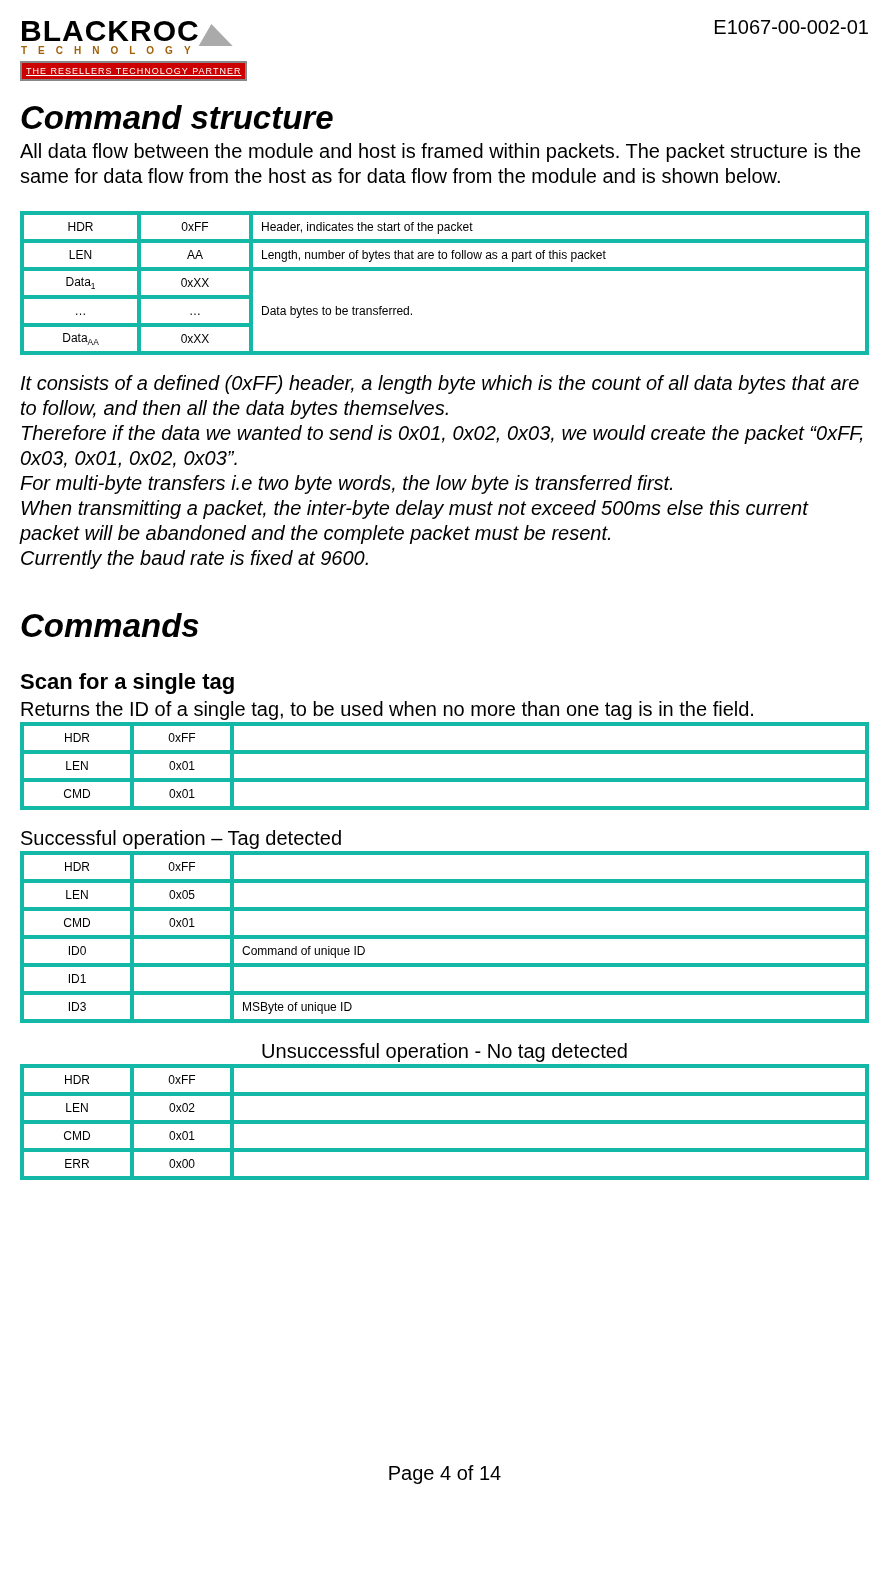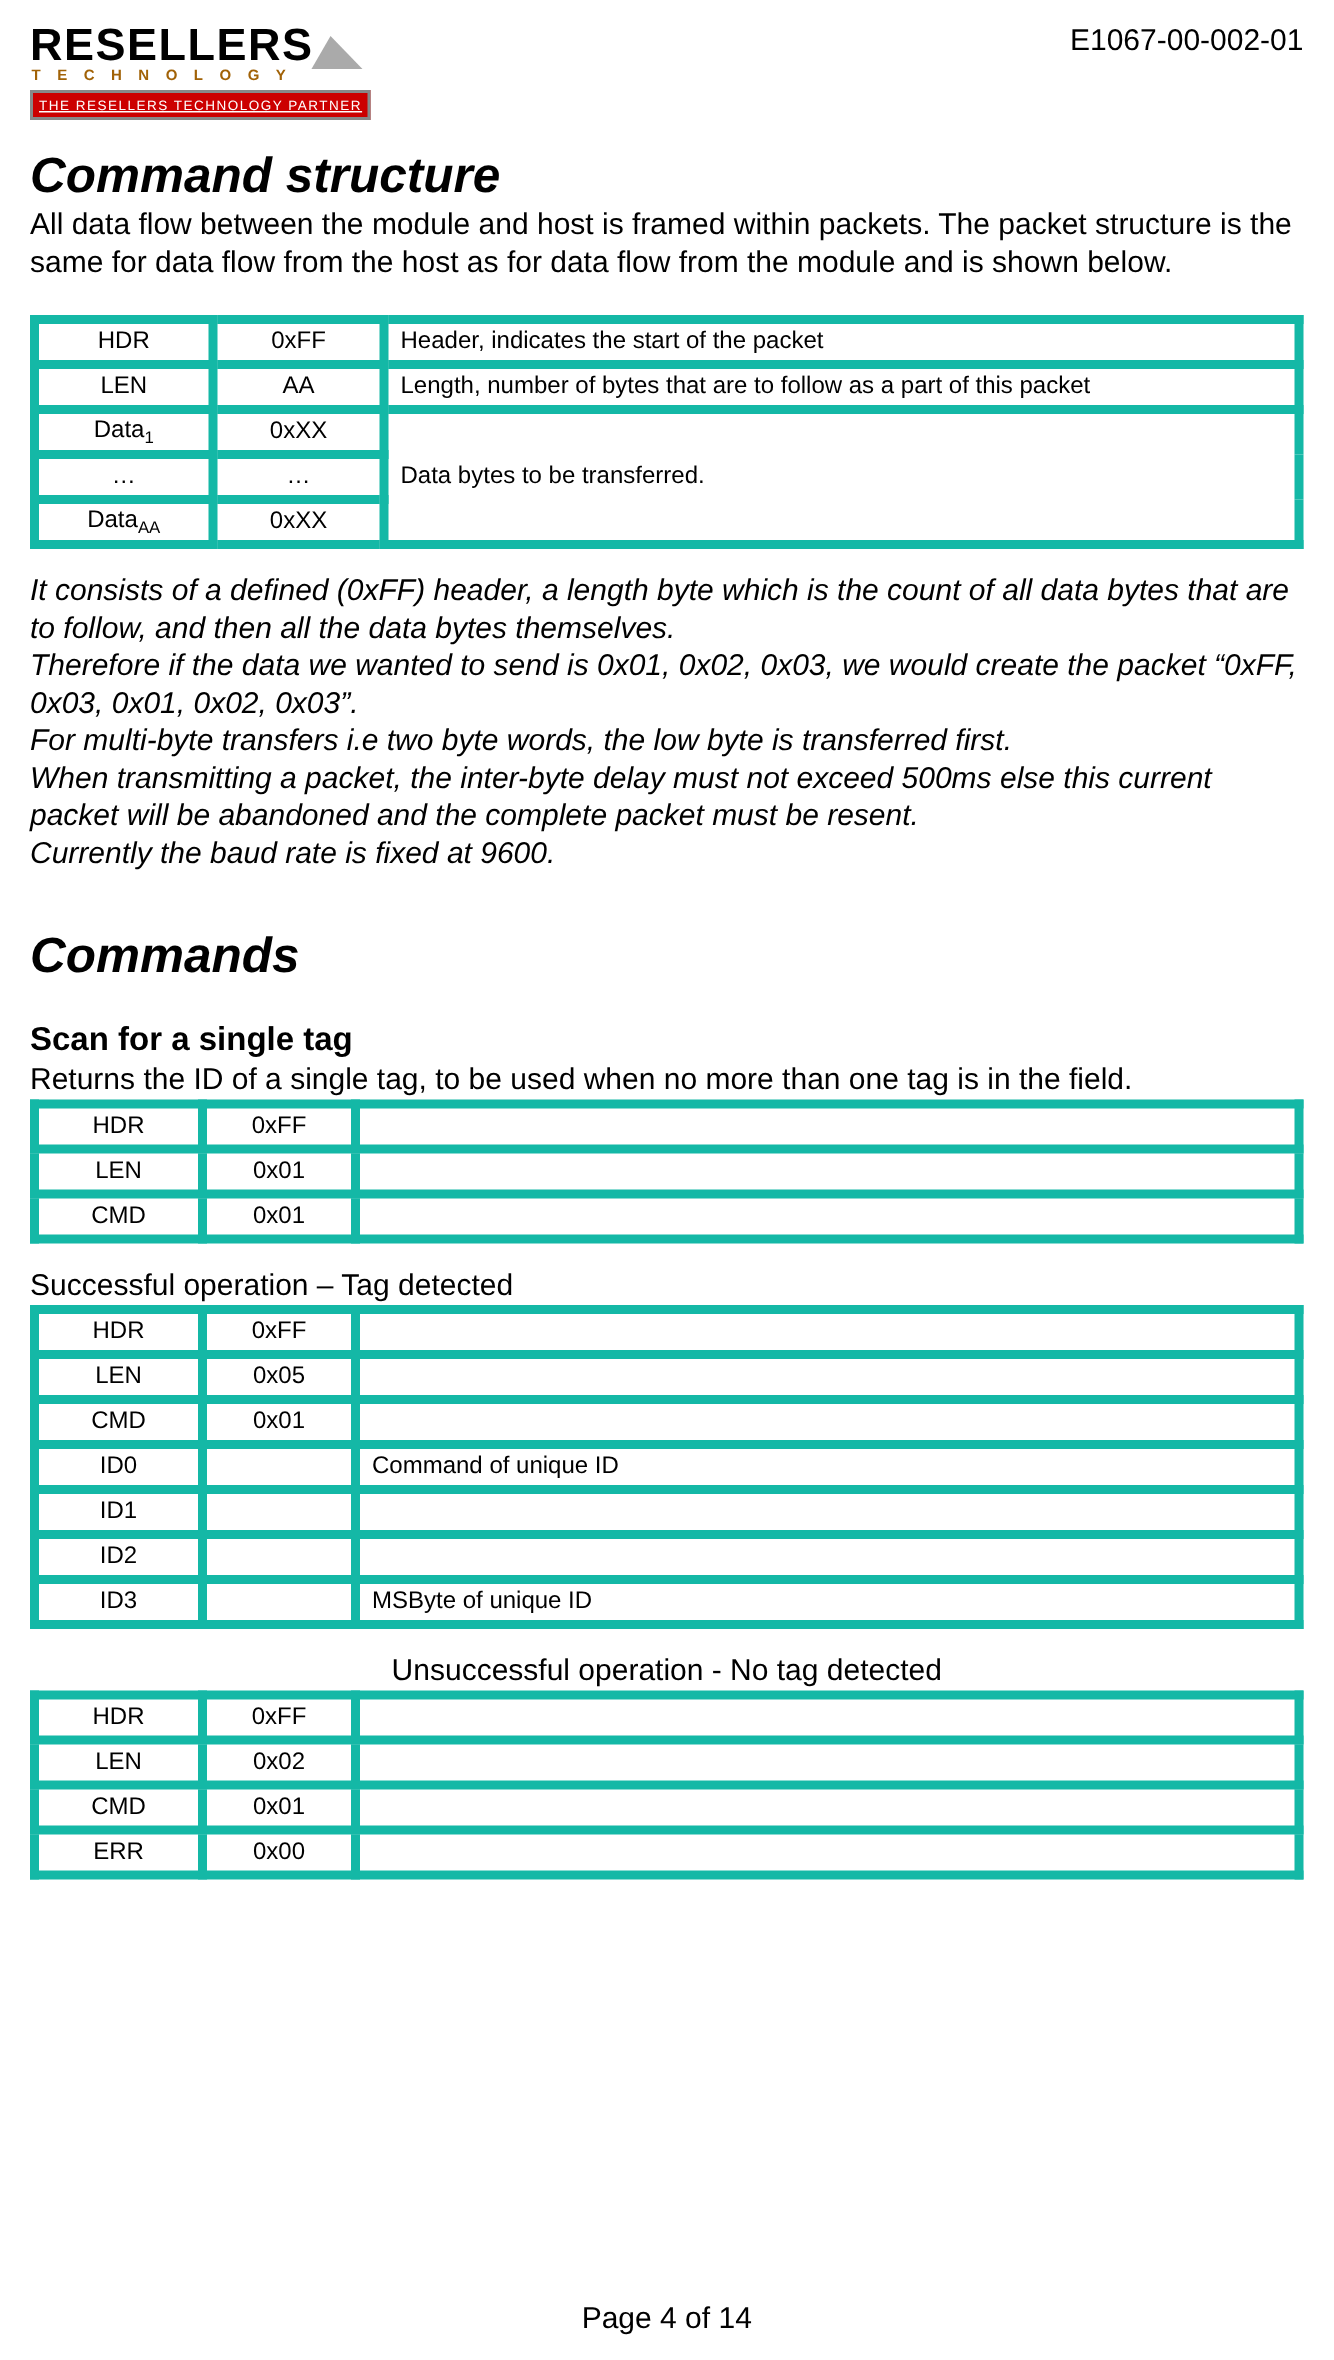--- a/index.html
+++ b/index.html
@@ -82,23 +82,23 @@
       margin: 2px 0;
       line-height: 1.25;
     }
     table {
       border-collapse: collapse;
       width: 100%;
       table-layout: fixed;
       margin: 2px 0 16px 0;
     }
     td {
-      border: 6px solid #14b8a6;
+      border: 4px solid #14b8a6;
       padding: 0 18px;
-      font-size: 16px;
+      font-size: 12px;
       line-height: 1.25;
       height: 24px;
     }
     td.c1 { width: 77px; text-align: center; }
     td.c2 { width: 72px; text-align: center; }
     td.c2a { width: 70px; text-align: center; }
     td.c2b { width: 60px; text-align: center; }
     td.desc { text-align: left; padding-left: 8px; }
     td.merged { vertical-align: middle; padding-left: 8px; }
     .sub { font-size: 0.7em; vertical-align: sub; }
@@ -109,21 +109,21 @@
       font-size: 20px;
       margin-top: 282px;
     }
   </style>
 </head>
 <body>
 
 <div class="header-row">
   <div class="logo">
     <div class="logo-top">
-      <span class="logo-black">RESELLERS</span>
+      <span class="logo-black">BLACKROC</span>
       <span class="logo-arrow"></span>
     </div>
     <div class="logo-tech">TECHNOLOGY</div>
     <div class="logo-tag">THE RESELLERS TECHNOLOGY PARTNER</div>
   </div>
   <div class="doc-id">E1067-00-002-01</div>
 </div>
 
 <div class="section-title">Command structure</div>
 <p>All data flow between the module and host is framed within packets. The packet structure is the same for data flow from the host as for data flow from the module and is shown below.</p>
@@ -215,25 +215,20 @@
         <td class="c2a">ID0</td>
         <td class="c2b"></td>
         <td class="desc">Command of unique ID</td>
       </tr>
   <tr>
         <td class="c2a">ID1</td>
         <td class="c2b"></td>
         <td class="desc"></td>
       </tr>
   <tr>
-        <td class="c2a">ID2</td>
-        <td class="c2b"></td>
-        <td class="desc"></td>
-      </tr>
-  <tr>
         <td class="c2a">ID3</td>
         <td class="c2b"></td>
         <td class="desc">MSByte of unique ID</td>
       </tr>
 </tbody>
   </table>
 
 <p style="margin-bottom:0;text-align:center;">Unsuccessful operation -  No tag detected</p>
 <table style="margin-top:0;">
   <tbody>

